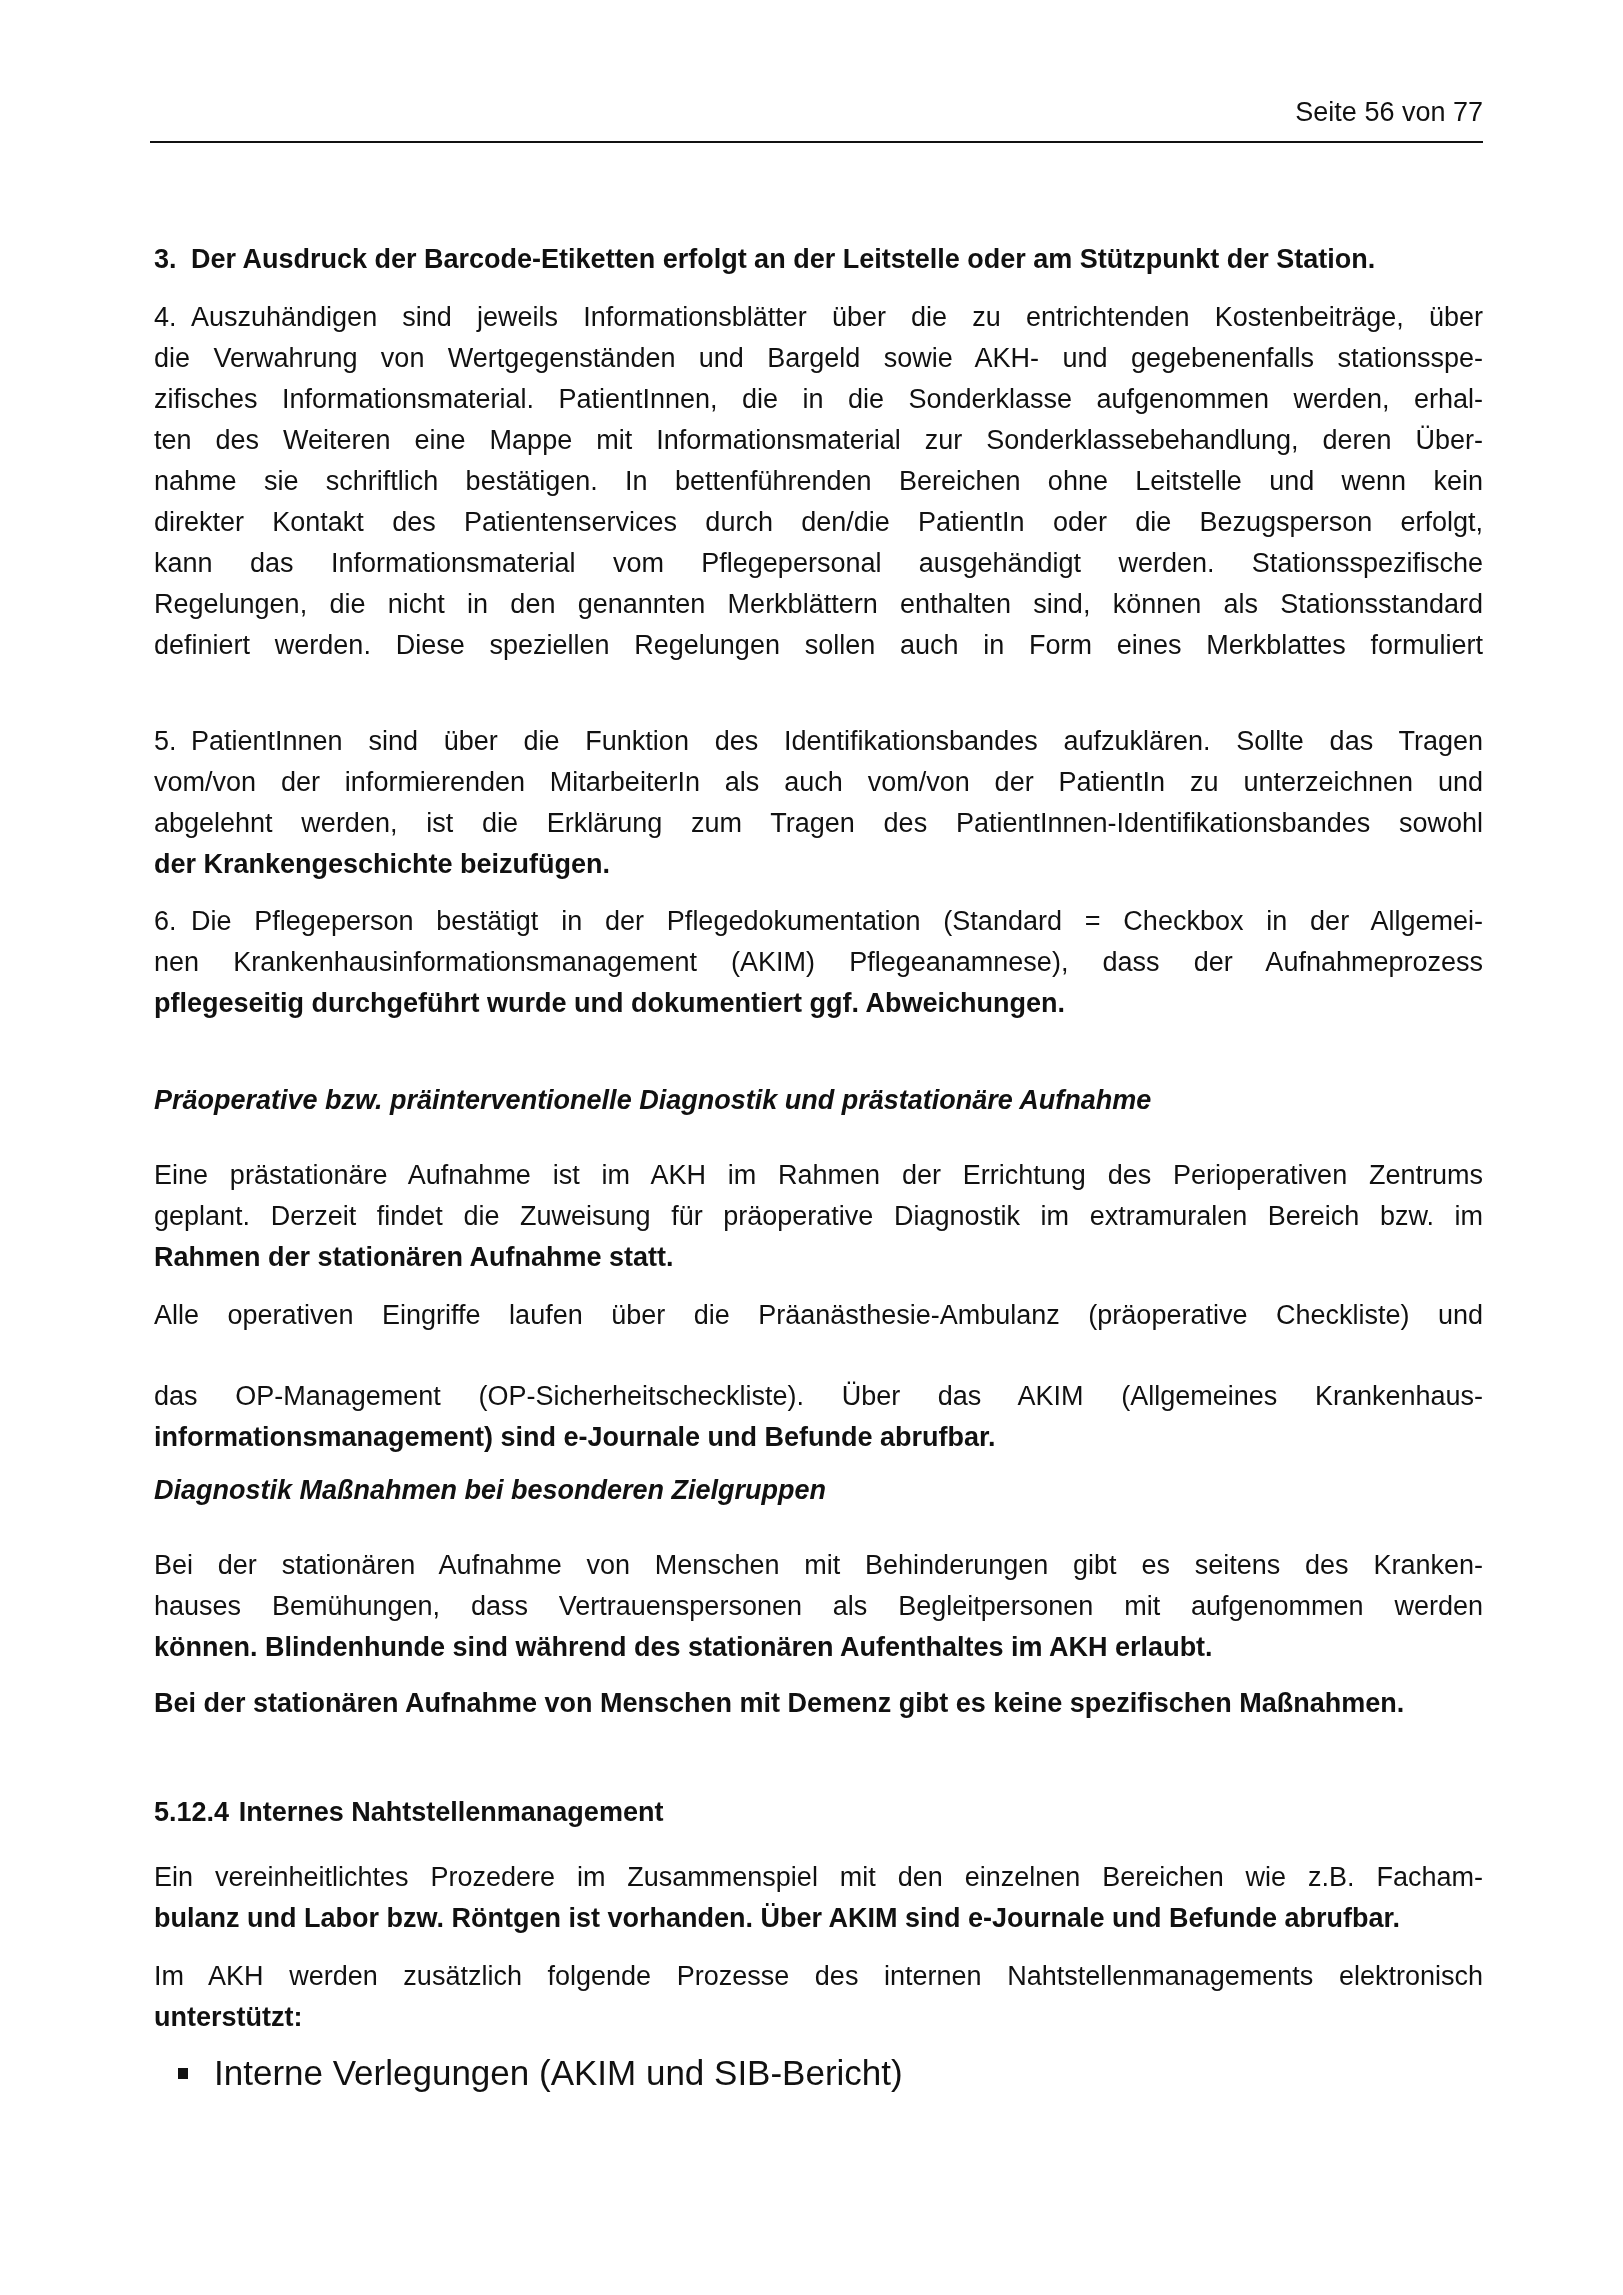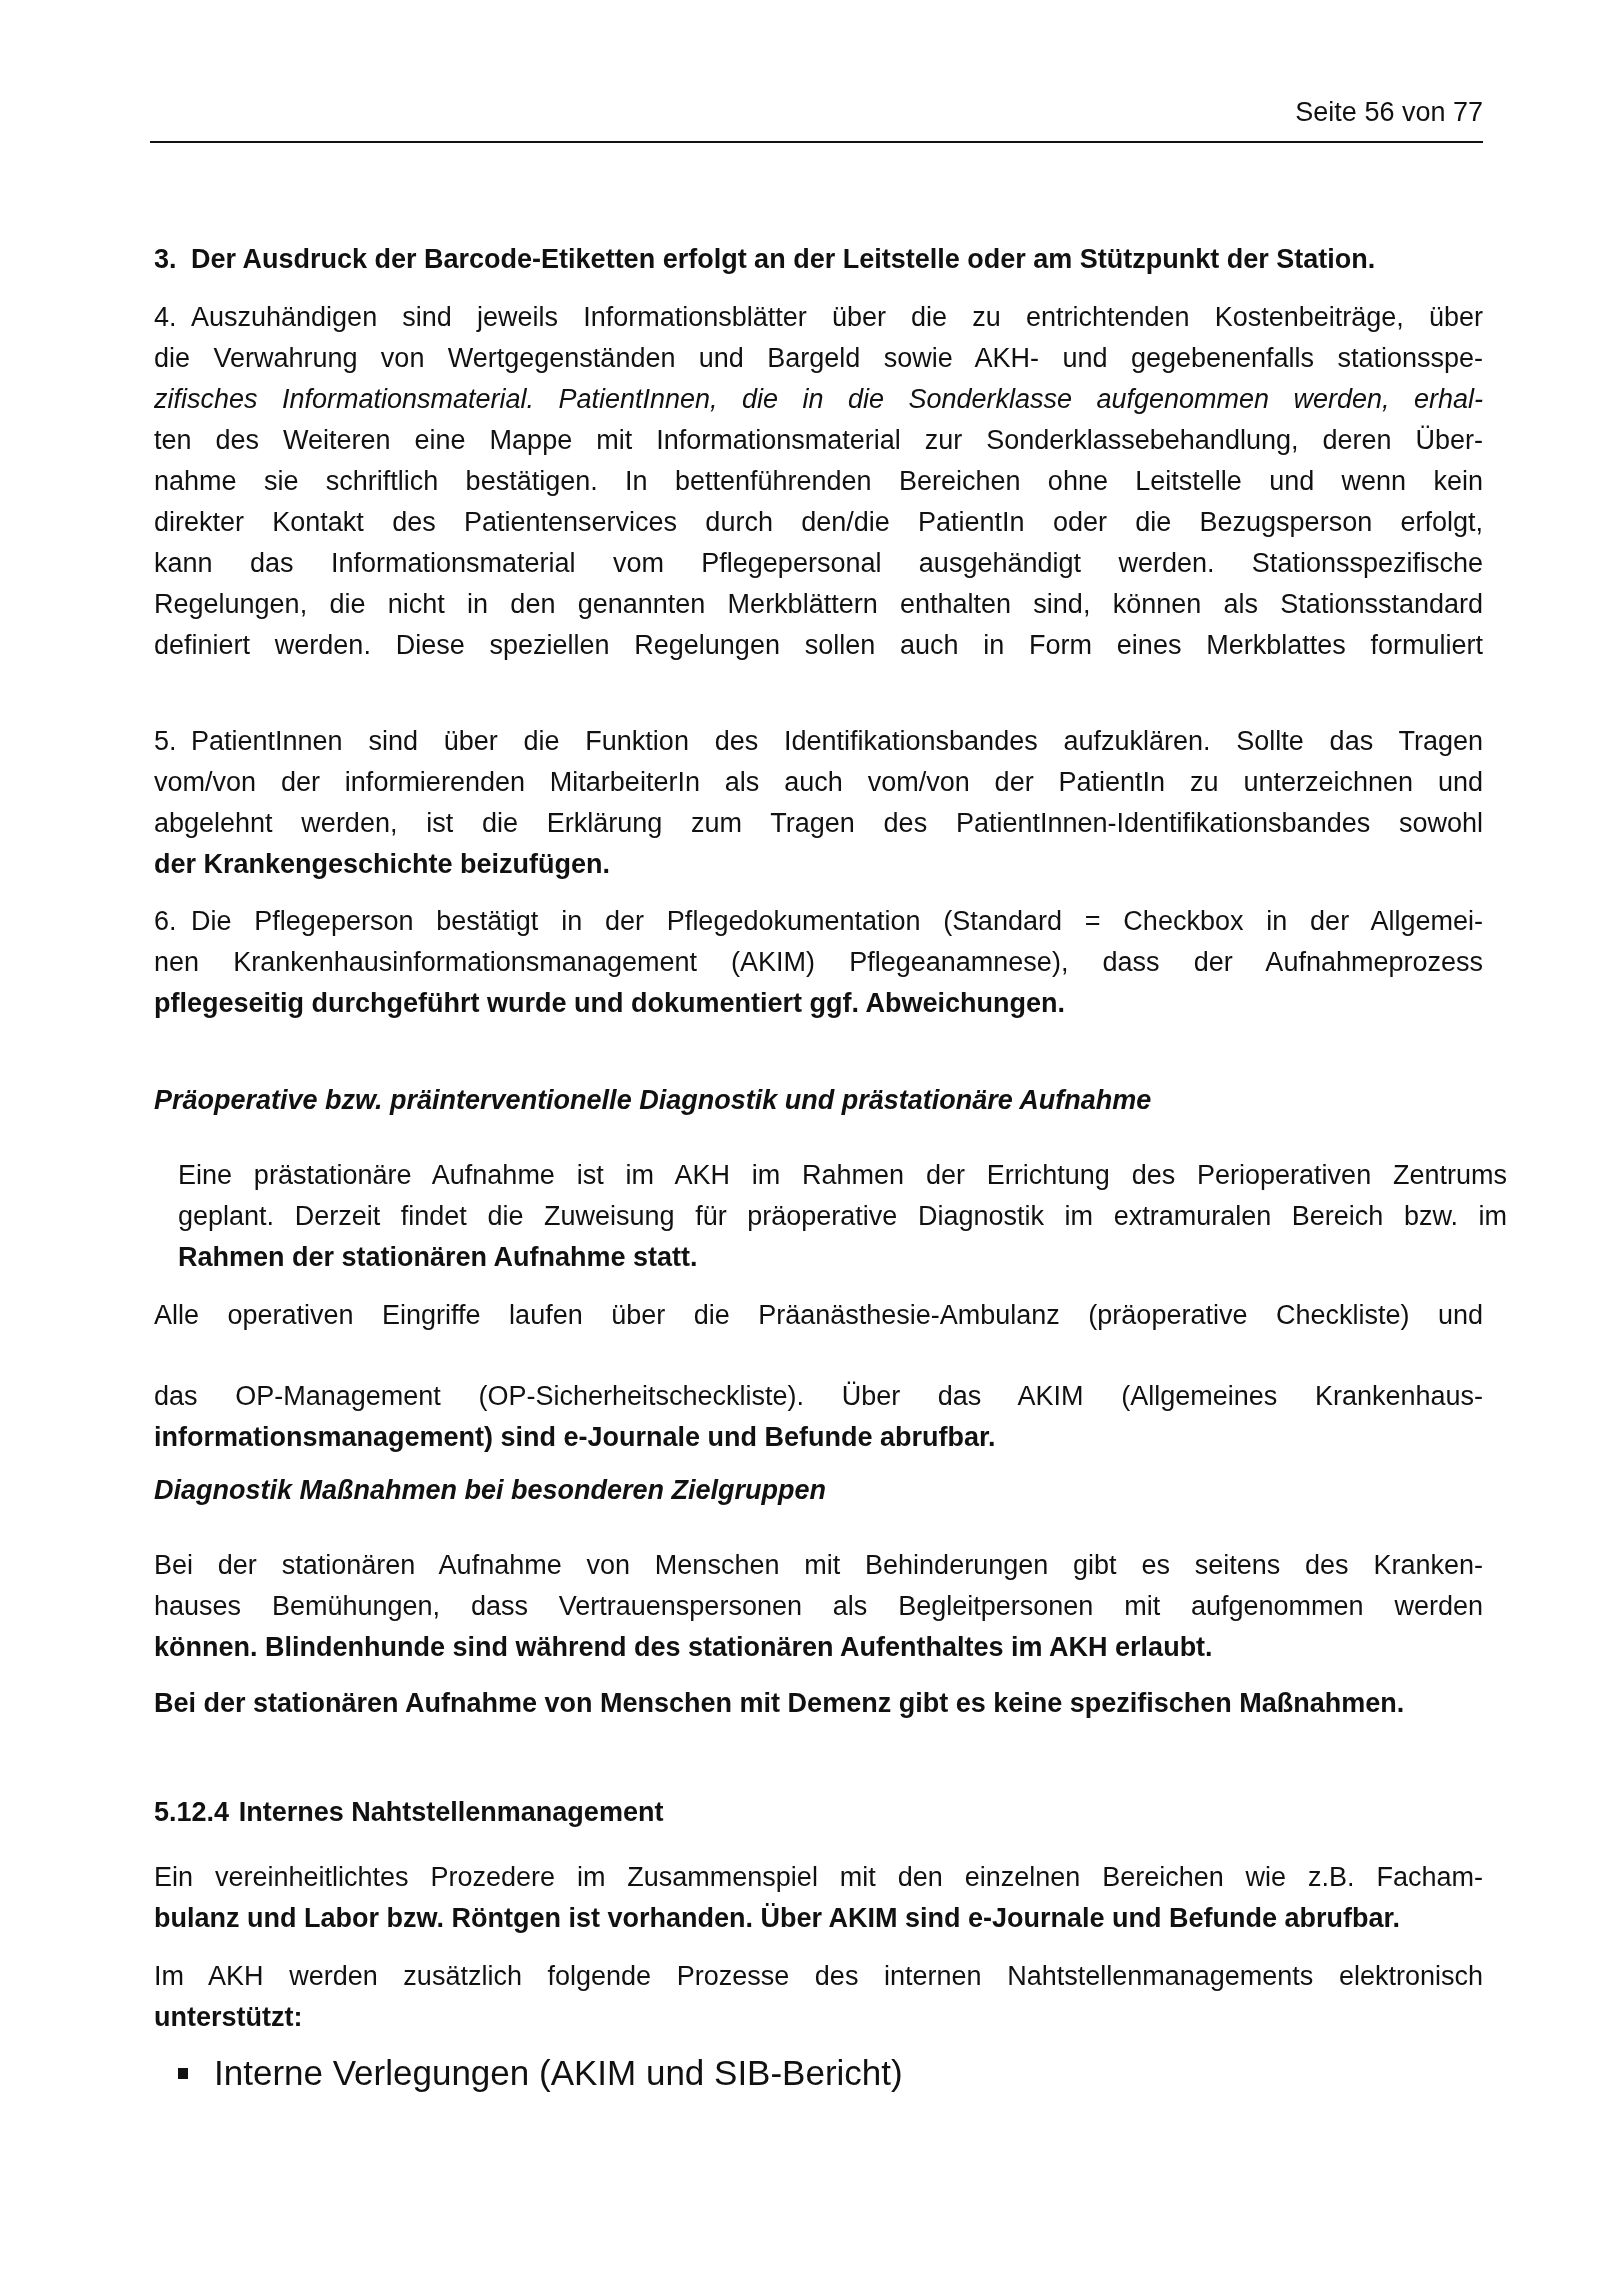--- a/index.html
+++ b/index.html
@@ -23,21 +23,21 @@
   <span class="page-number">Seite 56 von 77</span>
 </div>
 
 <div class="block" style="top:239px;">
   <div class="line last"><span class="num">3.</span><span>Der Ausdruck der Barcode-Etiketten erfolgt an der Leitstelle oder am Stützpunkt der Station.</span></div>
 </div>
 
 <div class="block" style="top:297px;">
   <div class="line" style="white-space: normal; overflow: hidden;"><span class="num">4.</span><span>Auszuhändigen sind jeweils Informationsblätter über die zu entrichtenden Kostenbeiträge, über</span></div>
   <div class="line" style="white-space: normal; overflow: hidden;">die Verwahrung von Wertgegenständen und Bargeld sowie AKH- und gegebenenfalls stationsspe-</div>
-  <div class="line" style="white-space: normal; overflow: hidden; font-style: italic;">zifisches Informationsmaterial. PatientInnen, die in die Sonderklasse aufgenommen werden, erhal-</div>
+  <div class="line" style="white-space: normal; overflow: hidden;">zifisches Informationsmaterial. PatientInnen, die in die Sonderklasse aufgenommen werden, erhal-</div>
   <div class="line" style="white-space: normal; overflow: hidden;">ten des Weiteren eine Mappe mit Informationsmaterial zur Sonderklassebehandlung, deren Über-</div>
   <div class="line" style="white-space: normal; overflow: hidden;">nahme sie schriftlich bestätigen. In bettenführenden Bereichen ohne Leitstelle und wenn kein</div>
   <div class="line" style="white-space: normal; overflow: hidden;">direkter Kontakt des Patientenservices durch den/die PatientIn oder die Bezugsperson erfolgt,</div>
   <div class="line" style="white-space: normal; overflow: hidden;">kann das Informationsmaterial vom Pflegepersonal ausgehändigt werden. Stationsspezifische</div>
   <div class="line" style="white-space: normal; overflow: hidden;">Regelungen, die nicht in den genannten Merkblättern enthalten sind, können als Stationsstandard</div>
   <div class="line" style="white-space: normal; overflow: hidden;">definiert werden. Diese speziellen Regelungen sollen auch in Form eines Merkblattes formuliert</div>
 </div>
 
 <div class="block" style="top:721px;">
   <div class="line" style="white-space: normal; overflow: hidden;"><span class="num">5.</span><span>PatientInnen sind über die Funktion des Identifikationsbandes aufzuklären. Sollte das Tragen</span></div>
@@ -48,21 +48,21 @@
 
 <div class="block" style="top:901px;">
   <div class="line" style="white-space: normal; overflow: hidden;"><span class="num">6.</span><span>Die Pflegeperson bestätigt in der Pflegedokumentation (Standard = Checkbox in der Allgemei-</span></div>
   <div class="line" style="white-space: normal; overflow: hidden;">nen Krankenhausinformationsmanagement (AKIM) Pflegeanamnese), dass der Aufnahmeprozess</div>
   <div class="line last">pflegeseitig durchgeführt wurde und dokumentiert ggf. Abweichungen.</div>
 </div>
 
 <div class="block" style="top:1080px;">
   <div class="line last italic">Präoperative bzw. präinterventionelle Diagnostik und prästationäre Aufnahme</div>
 </div>
-<div class="block" style="top:1155px;margin-left:24px;">
+<div class="block" style="top:1155px;">
   <div class="line" style="white-space: normal; overflow: hidden;">Eine prästationäre Aufnahme ist im AKH im Rahmen der Errichtung des Perioperativen Zentrums</div>
   <div class="line" style="white-space: normal; overflow: hidden;">geplant. Derzeit findet die Zuweisung für präoperative Diagnostik im extramuralen Bereich bzw. im</div>
   <div class="line last">Rahmen der stationären Aufnahme statt.</div>
 </div>
 <div class="block" style="top:1295px;">
   <div class="line" style="white-space: normal; overflow: hidden;">Alle operativen Eingriffe laufen über die Präanästhesie-Ambulanz (präoperative Checkliste) und</div>
   <div class="line" style="white-space: normal; overflow: hidden; margin-top: 40px;">das OP-Management (OP-Sicherheitscheckliste). Über das AKIM (Allgemeines Krankenhaus-</div>
   <div class="line last">informationsmanagement) sind e-Journale und Befunde abrufbar.</div>
 </div>
 

